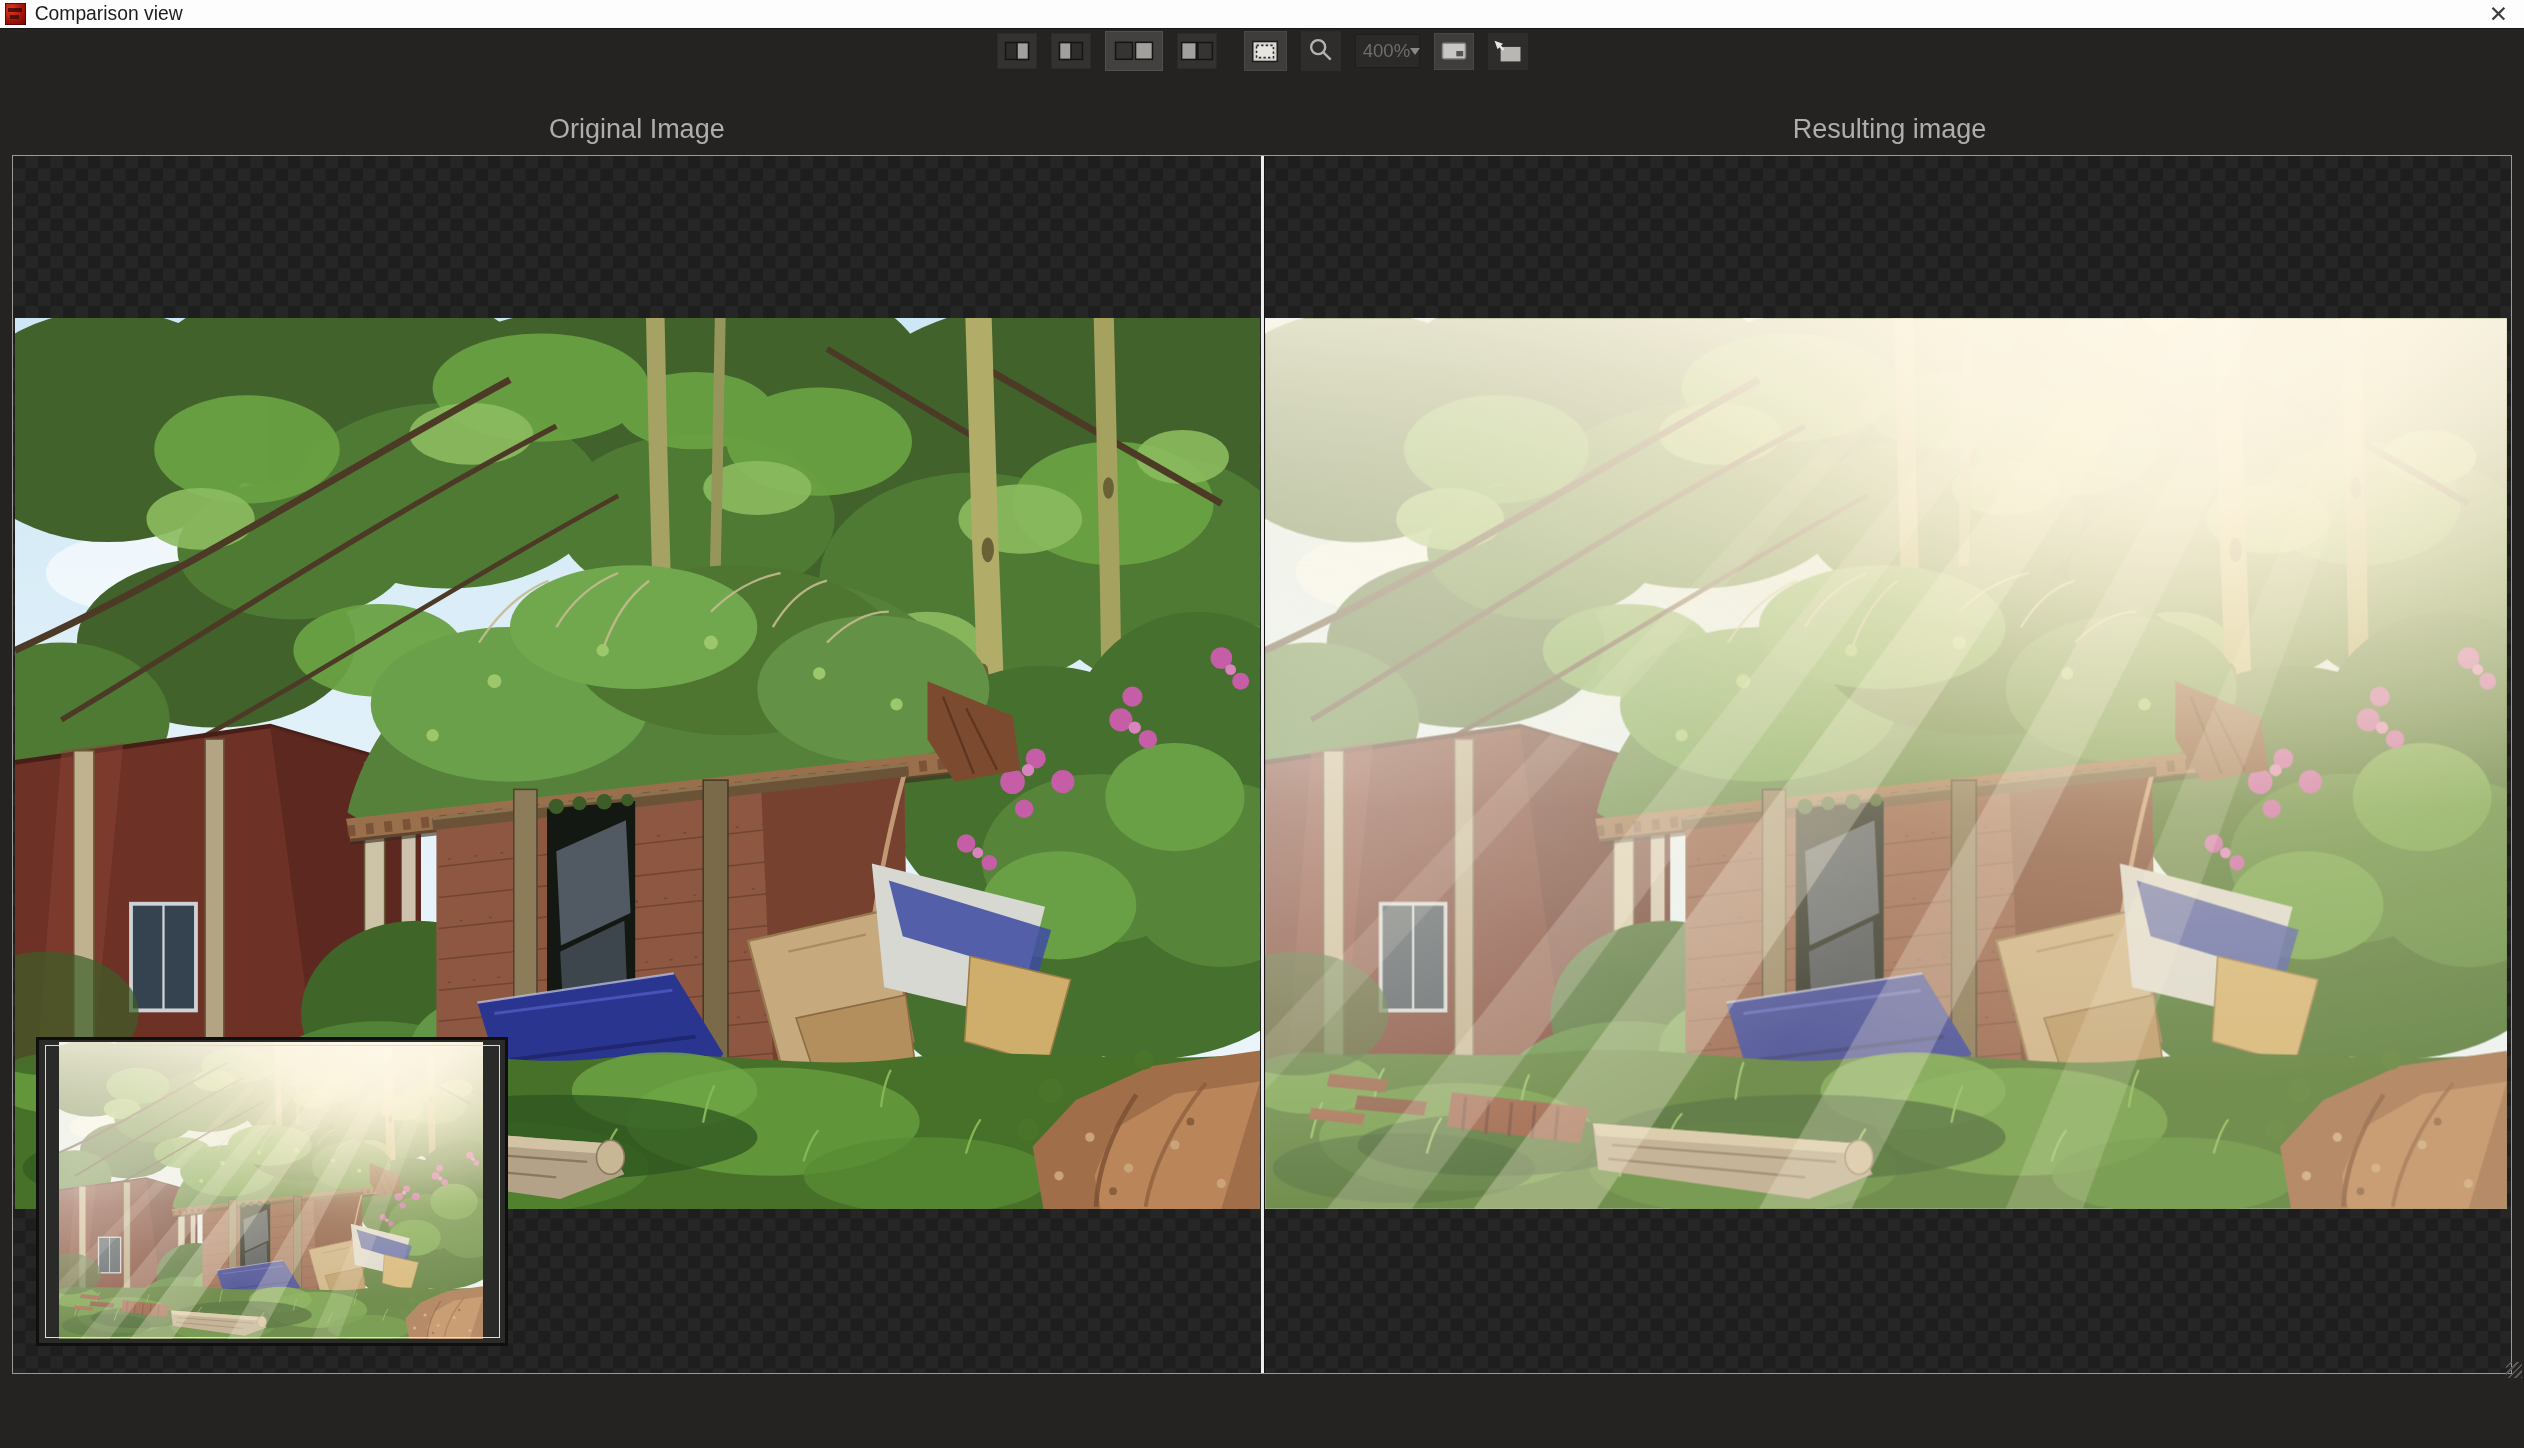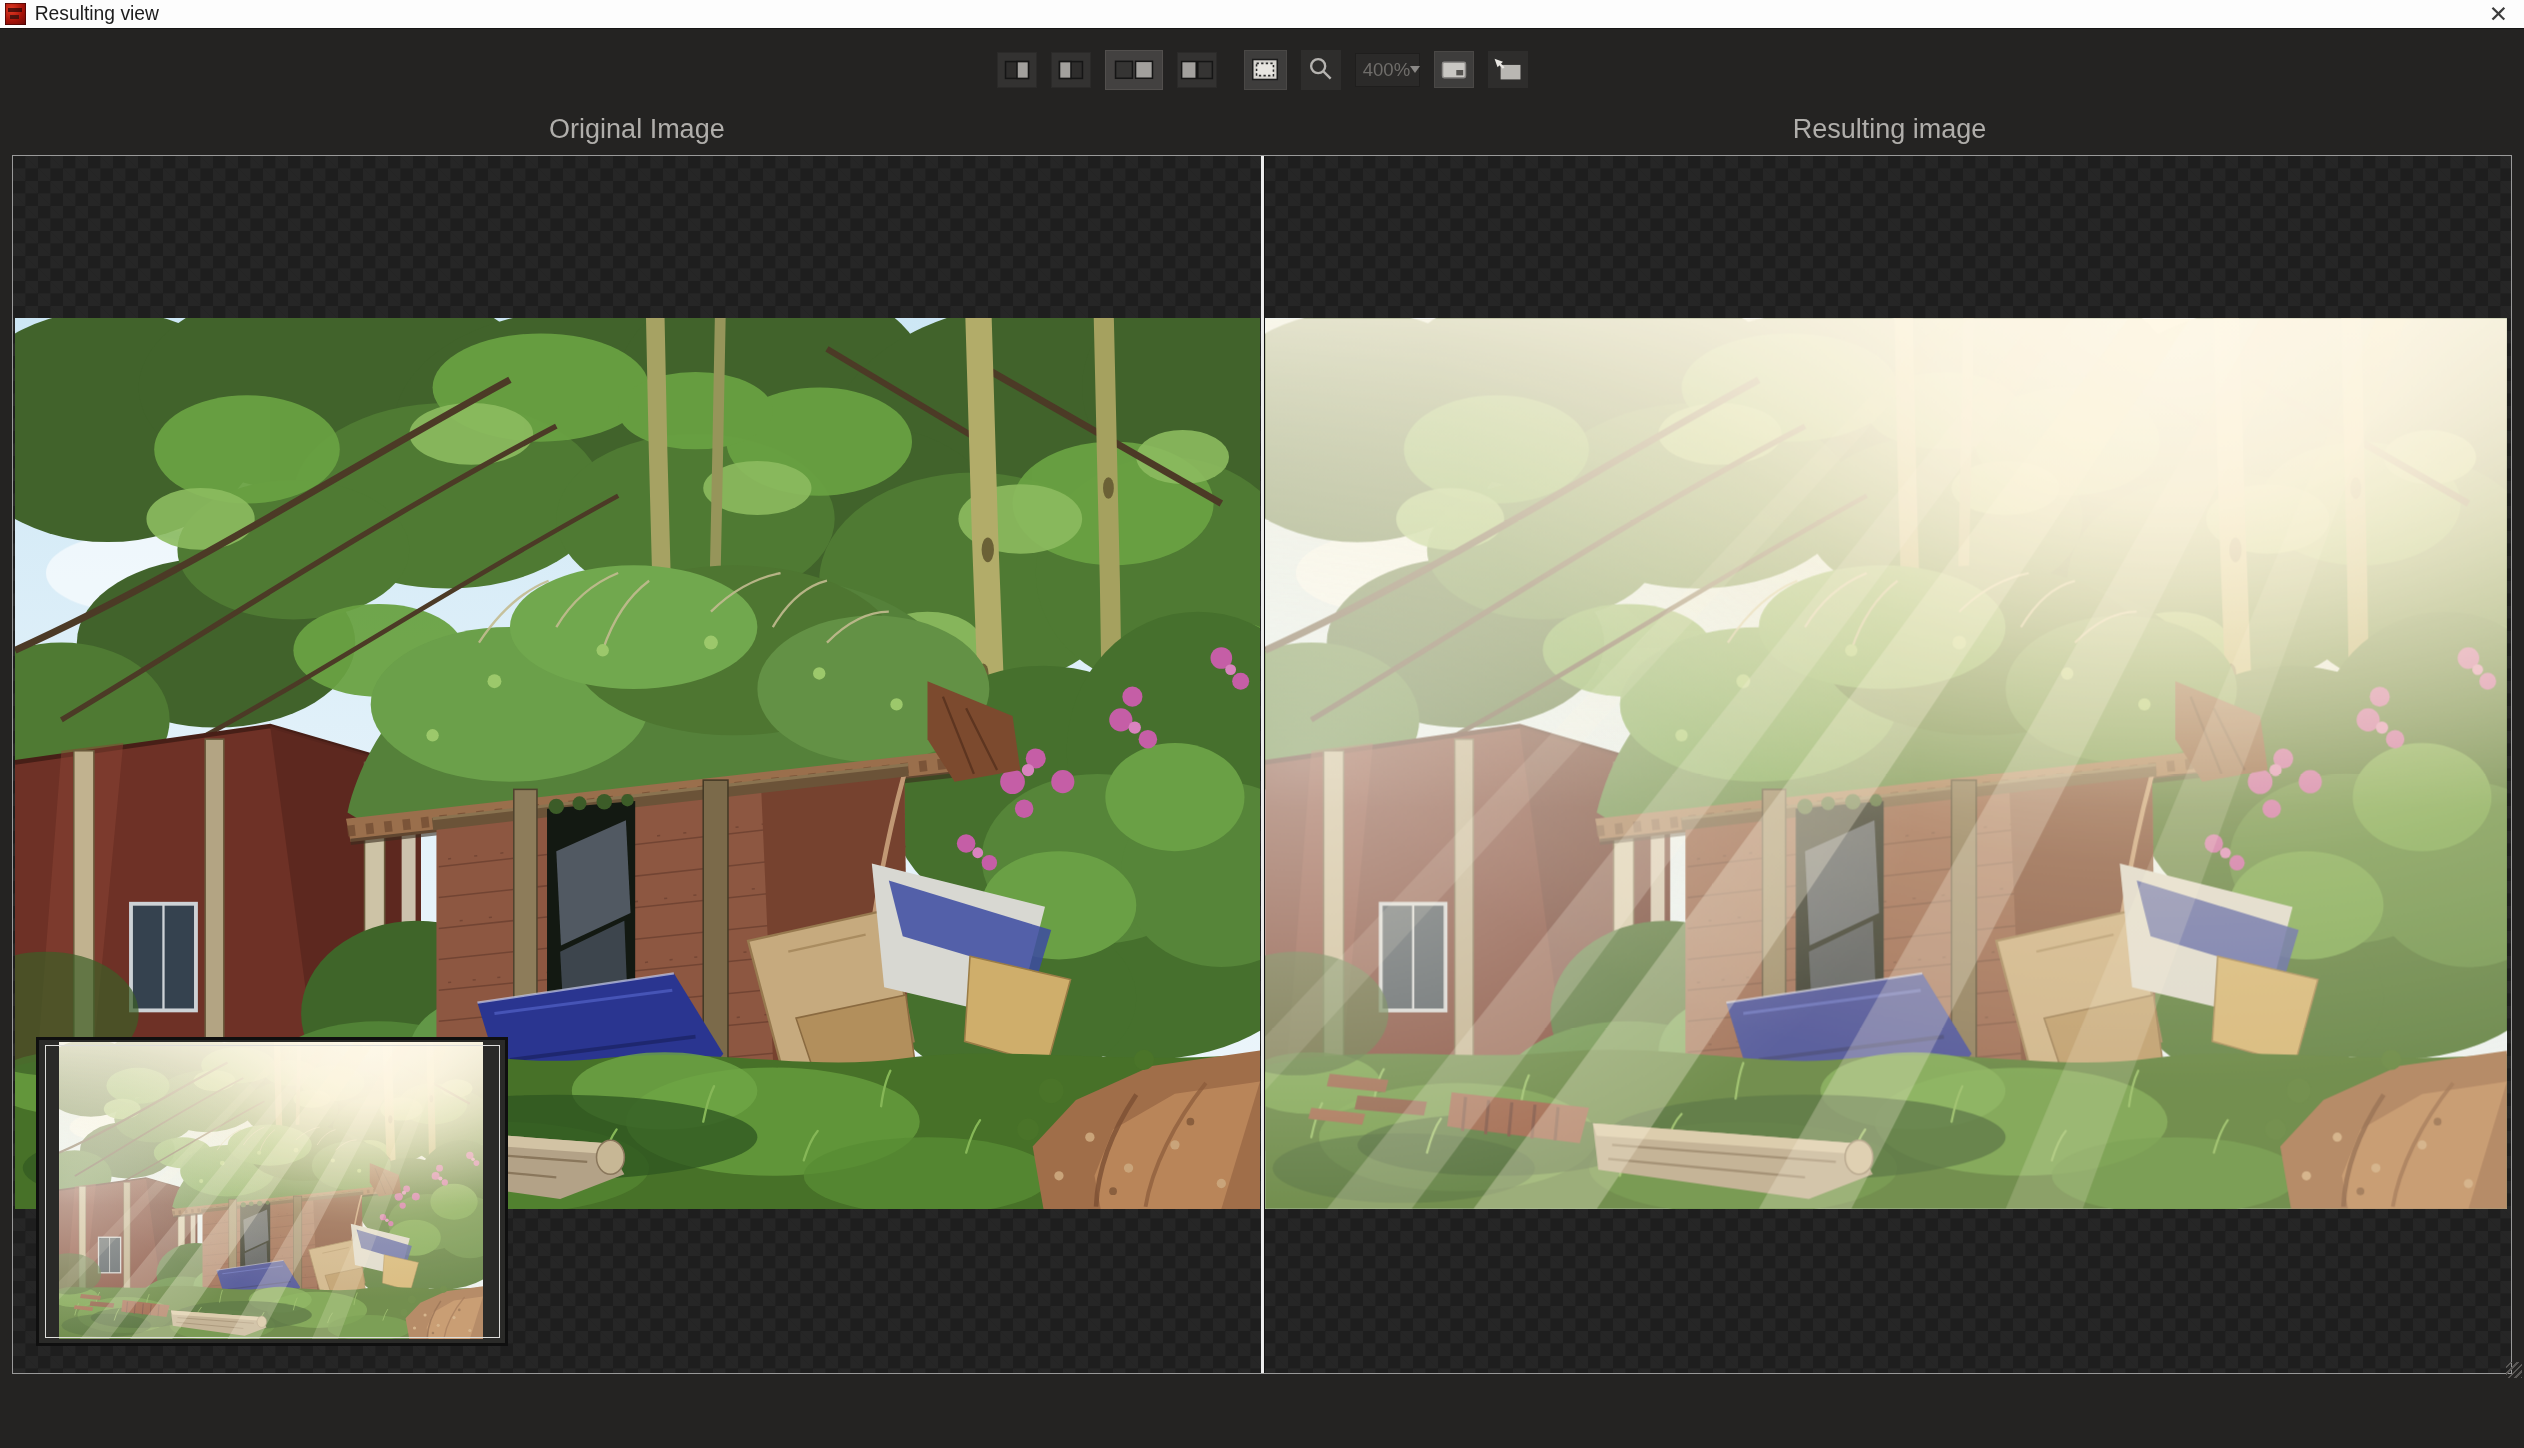--- a/index.html
+++ b/index.html
@@ -12,21 +12,21 @@
   .app-icon{width:21.6px;height:21.6px;margin-left:4.6px;flex:0 0 auto;
             background:radial-gradient(circle at 30% 30%,#e23a24,#a51208 55%,#64090a 100%);
             box-shadow:inset 0 0 0 0.8px #4c0605;position:relative;}
   .app-icon::after{content:"";position:absolute;left:3.1px;top:4.6px;width:14px;height:3.9px;background:#2c0605;opacity:.75;}
   .app-icon::before{content:"";position:absolute;left:5.4px;top:11.6px;width:9.3px;height:4.6px;background:#35100c;opacity:.8;}
   .titlebar .title{margin-left:8.5px;font-size:19.3px;color:#1c1c1c;}
   .close-x{margin-left:auto;margin-right:17px;font-size:23px;line-height:23px;color:#3c3c3c;cursor:default;}
 
   
   .toolbar{position:absolute;left:0;top:31px;right:0;height:77px;
-           display:flex;justify-content:center;align-items:center;gap:27px;}
+           display:flex;justify-content:center;align-items:flex-start;gap:27px;}
   .tgroup{display:flex;align-items:center;gap:14px;}
   .tbtn{height:36px;min-width:40px;display:flex;align-items:center;justify-content:center;
         background:#333231;border:0.8px solid #2b2a29;box-sizing:border-box;}
   .tbtn.selected{background:#434140;border:0.8px solid #524f4d;padding:0 7.7px;height:40px;}
   .tbtn.pressed{background:#3e3d3c;border:0.8px solid #4a4846;}
   .tbtn svg{display:block;}
   .flat-btn{height:40px;width:40px;display:flex;align-items:center;justify-content:center;background:#2e2d2c;}
   .zoom-combo{height:34px;width:65px;background:#2b2a29;border:0.8px solid #1f1e1d;
               display:flex;align-items:center;box-sizing:border-box;}
   .zoom-value{flex:1;padding-left:7px;font-size:18.6px;color:#6f6d6a;}
@@ -374,21 +374,21 @@
       <rect x="0" y="0" width="1610" height="1153" fill="#ffeecd" opacity="0.24"></rect>
       <rect x="0" y="0" width="1610" height="1153" fill="url(#glowL)"></rect>
     </g>
   </defs>
 </svg>
 
 <div class="window">
 
   <div class="titlebar">
     <span class="app-icon"></span>
-    <span class="title">Resulting view</span>
+    <span class="title">Comparison view</span>
     <span class="close-x">✕</span>
   </div>
 
   <div class="toolbar">
     <div class="tgroup">
       <div class="tbtn">
         <span>
           <svg width="26" height="20" viewBox="0 0 34 26">
               <rect x="2" y="2" width="30" height="22" fill="#2e2d2c" stroke="#151515" stroke-width="2"></rect>
               <rect x="17" y="2" width="15" height="22" fill="#a2a09d" stroke="#151515" stroke-width="2"></rect>

